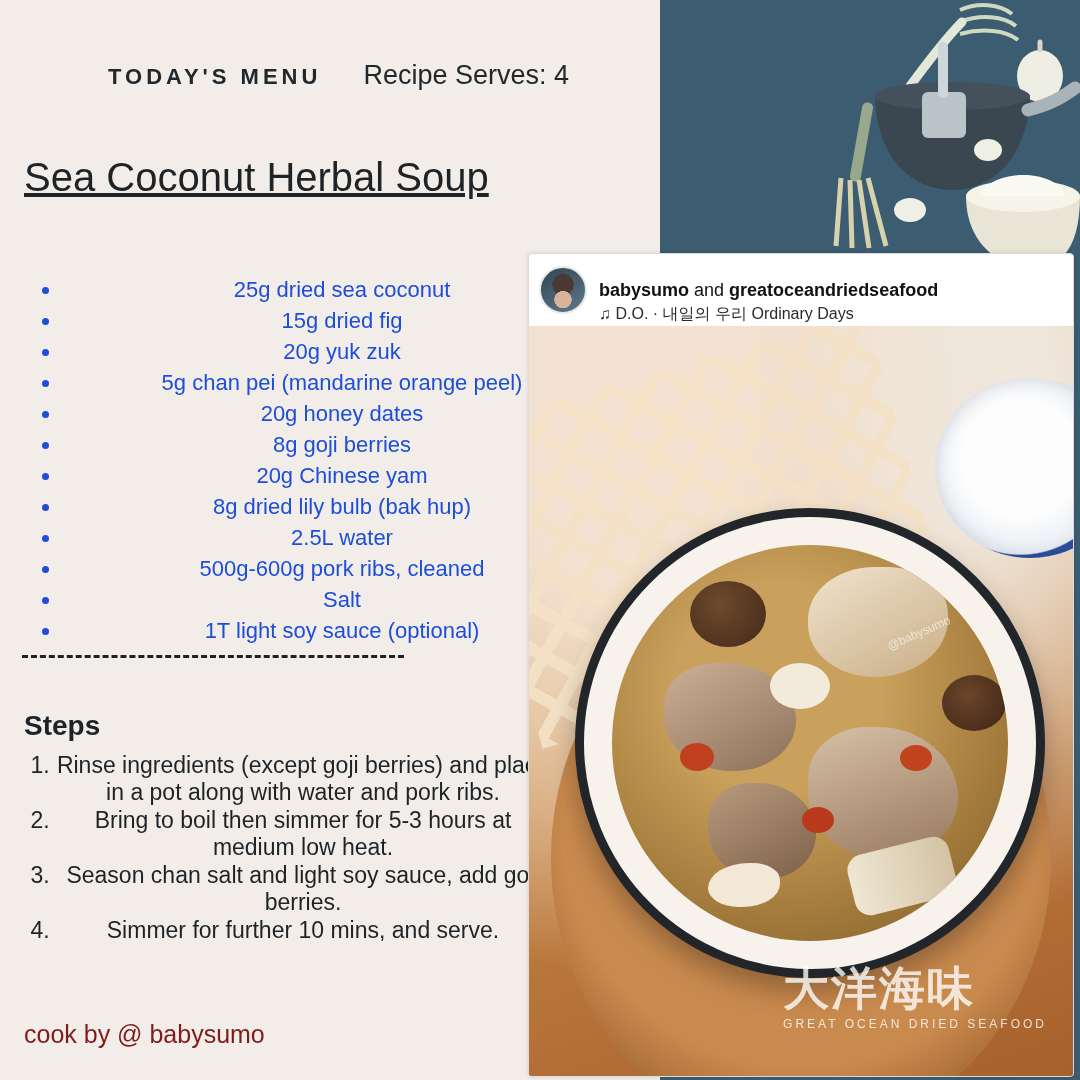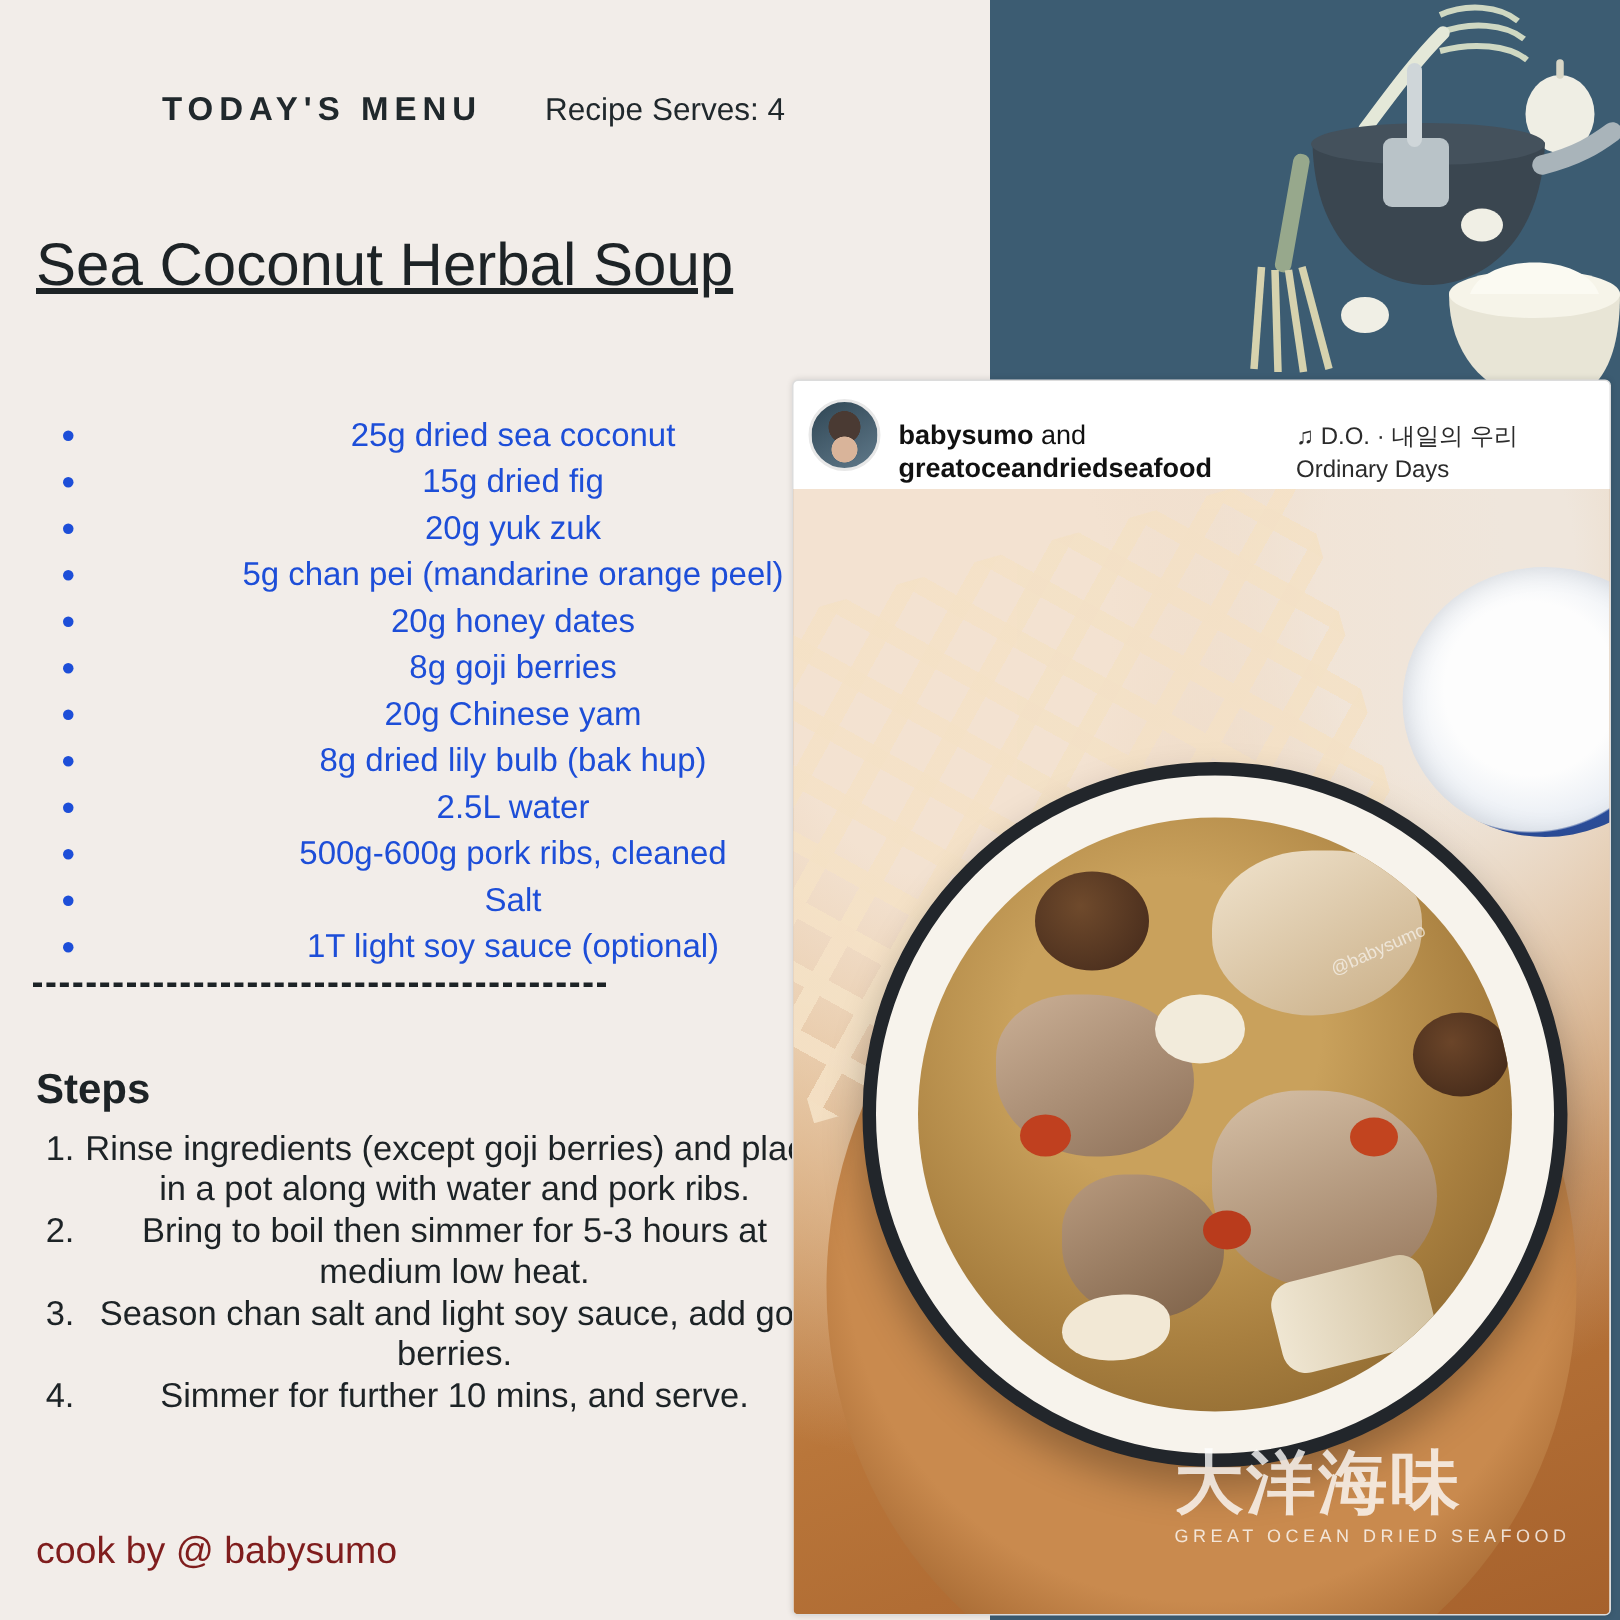--- a/index.html
+++ b/index.html
@@ -47,21 +47,21 @@
     align-items: baseline;
     gap: 42px;
   }
   .todays-menu {
     font-size: 22px;
     letter-spacing: 4px;
     color: #20282c;
     font-weight: bold;
   }
   .serves {
-    font-size: 21px;
+    font-size: 27px;
     color: #20282c;
   }
 
   .recipe-title {
     position: absolute;
     left: 24px; top: 155px;
     font-size: 40px;
     color: #1d2326;
     font-weight: normal;
     text-decoration: underline;
@@ -136,21 +136,21 @@
   .ig-avatar {
     width: 48px; height: 48px;
     border-radius: 50%;
     flex: 0 0 48px;
     background:
       radial-gradient(circle at 50% 72%, #d9b49a 0 22%, transparent 23%),
       radial-gradient(circle at 50% 38%, #4a3a33 0 30%, transparent 31%),
       linear-gradient(150deg, #2f4654, #60798a);
     border: 2px solid #e8e8e8;
   }
-  .ig-meta { display: flex; flex-direction: row; justify-content: center; margin-top: 24px; }
+  .ig-meta { display: flex; flex-direction: column; justify-content: center; margin-top: 24px; }
   .ig-names {
     font-size: 18px;
     color: #111;
     font-weight: bold;
     line-height: 22px;
   }
   .ig-names .plain { font-weight: normal; }
   .ig-music {
     font-size: 16px;
     color: #2b2b2b;

